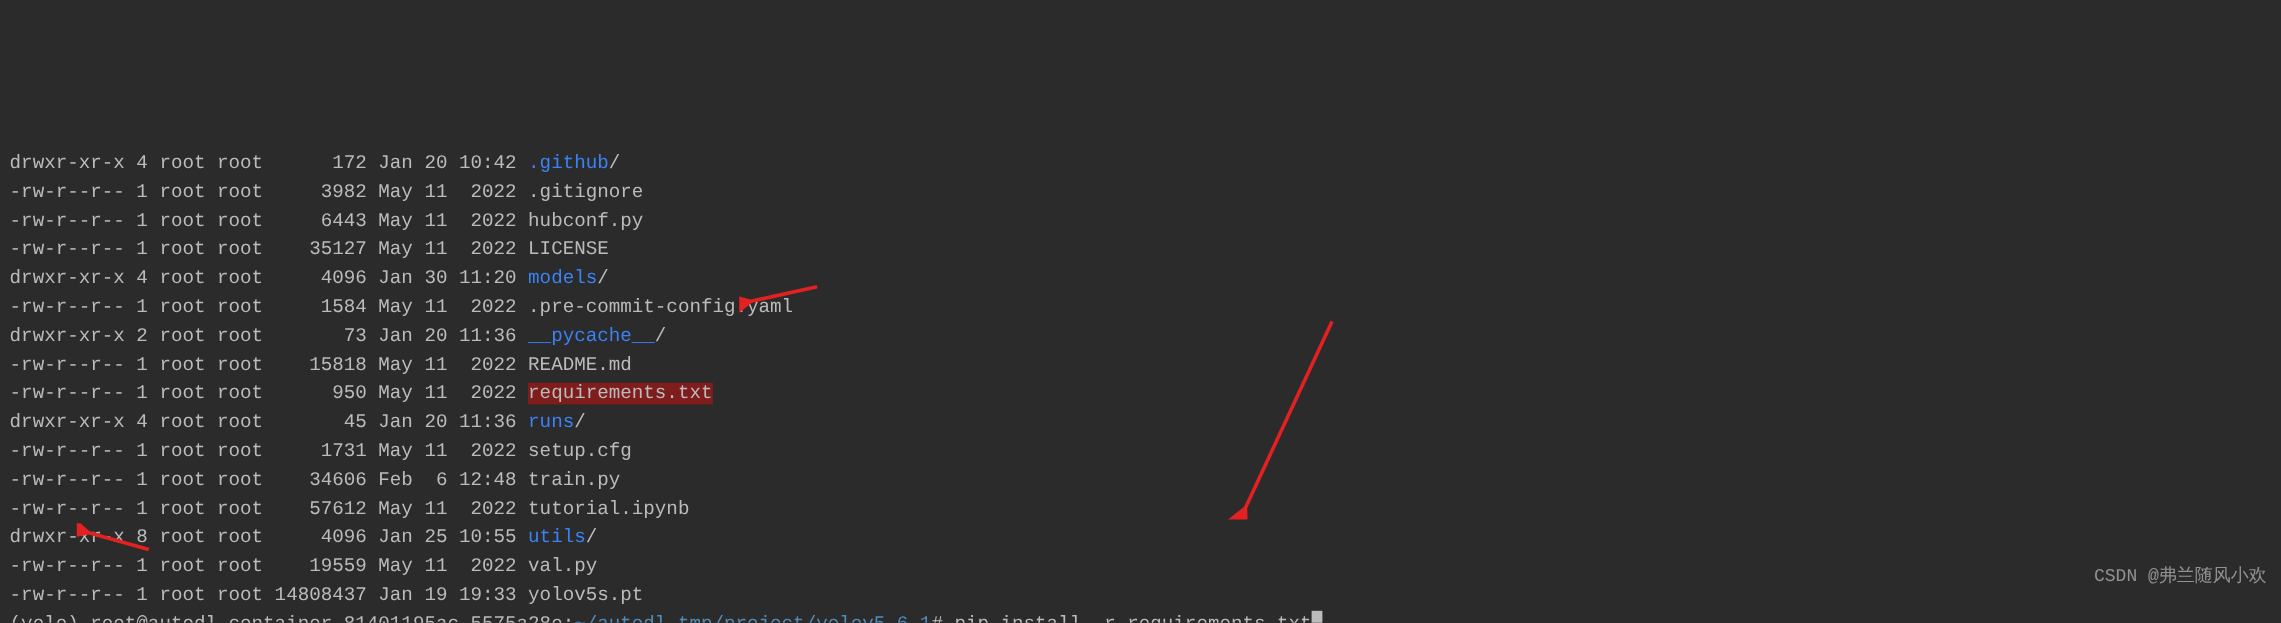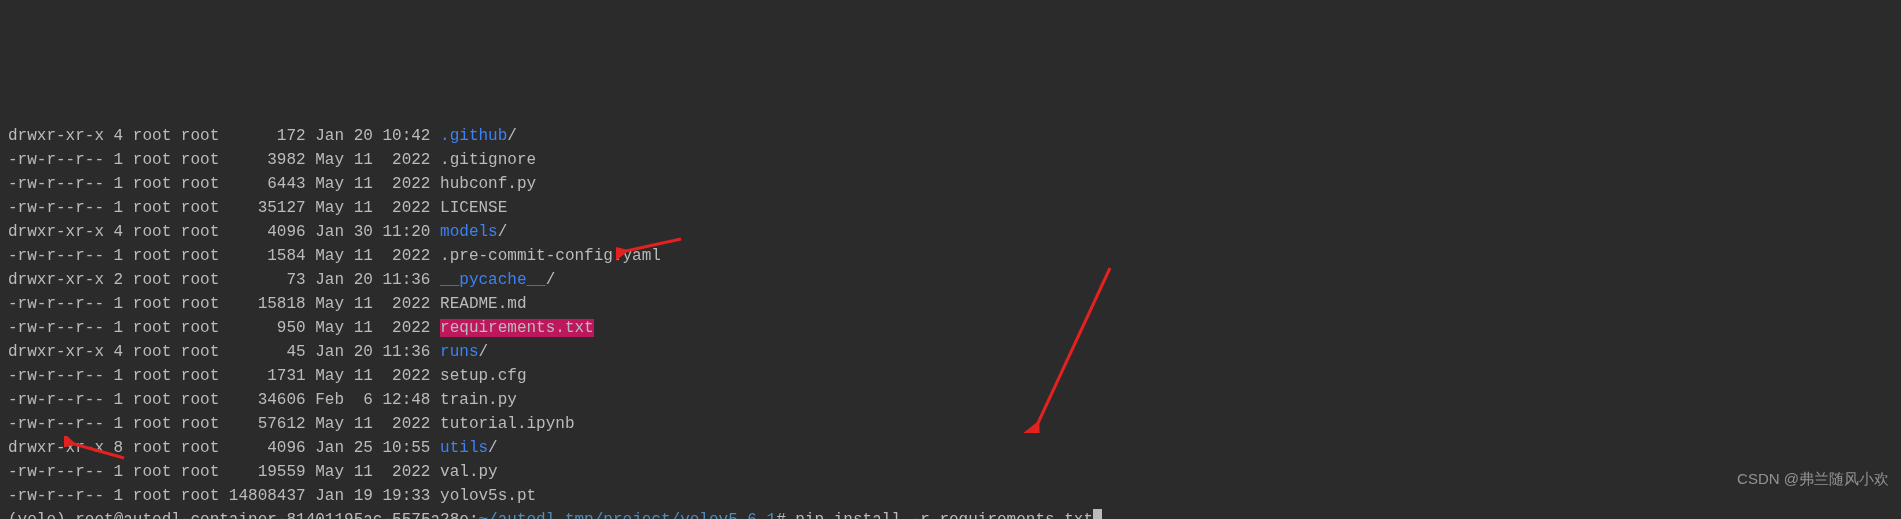--- a/index.html
+++ b/index.html
@@ -16,21 +16,21 @@
 }
 .terminal {
   flex:1;
   padding:4px 8px;
   line-height:24px;
   white-space:pre;
   position:relative;
 }
 .row { display:block; }
 .dir { color:#3b82f6; }
-.highlight { background:#be185d; color:#bbbbbb; }
+.highlight { background:#7f1d1d; color:#bbbbbb; }
 .prompt-env { color:#bbbbbb; }
 .prompt-path { color:#4f8cba; }
 .prompt-white { color:#bbbbbb; }
 .cursor {
   display:inline-block;
   width:9px;
   height:18px;
   background:#bbbbbb;
   vertical-align:middle;
   margin-bottom:3px;
@@ -41,21 +41,21 @@
   z-index:10;
 }
 .arrow svg { display:block; }
 
 .watermark {
   position:fixed;
   right:12px;
   bottom:30px;
   font-size:15px;
   color:rgba(200,200,200,0.65);
-  font-family:Liberation Sans, sans-serif;
+  font-family:Liberation Mono, monospace;
   pointer-events:none;
 }
 </style>
 </head>
 <body>
 
 <div class="terminal" id="term">
   
   <div class="arrow" style="left:616px; top:179px;">
     <svg width="70" height="40" viewBox="0 0 70 40">

